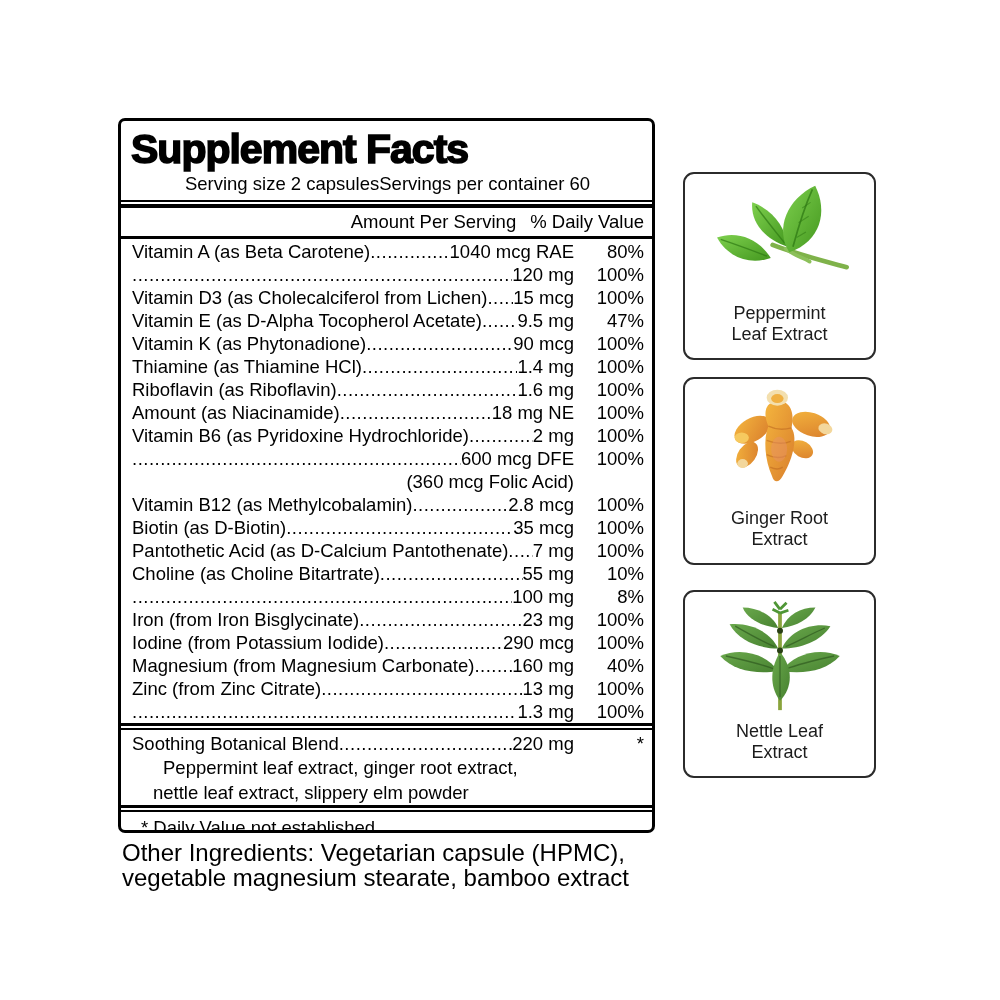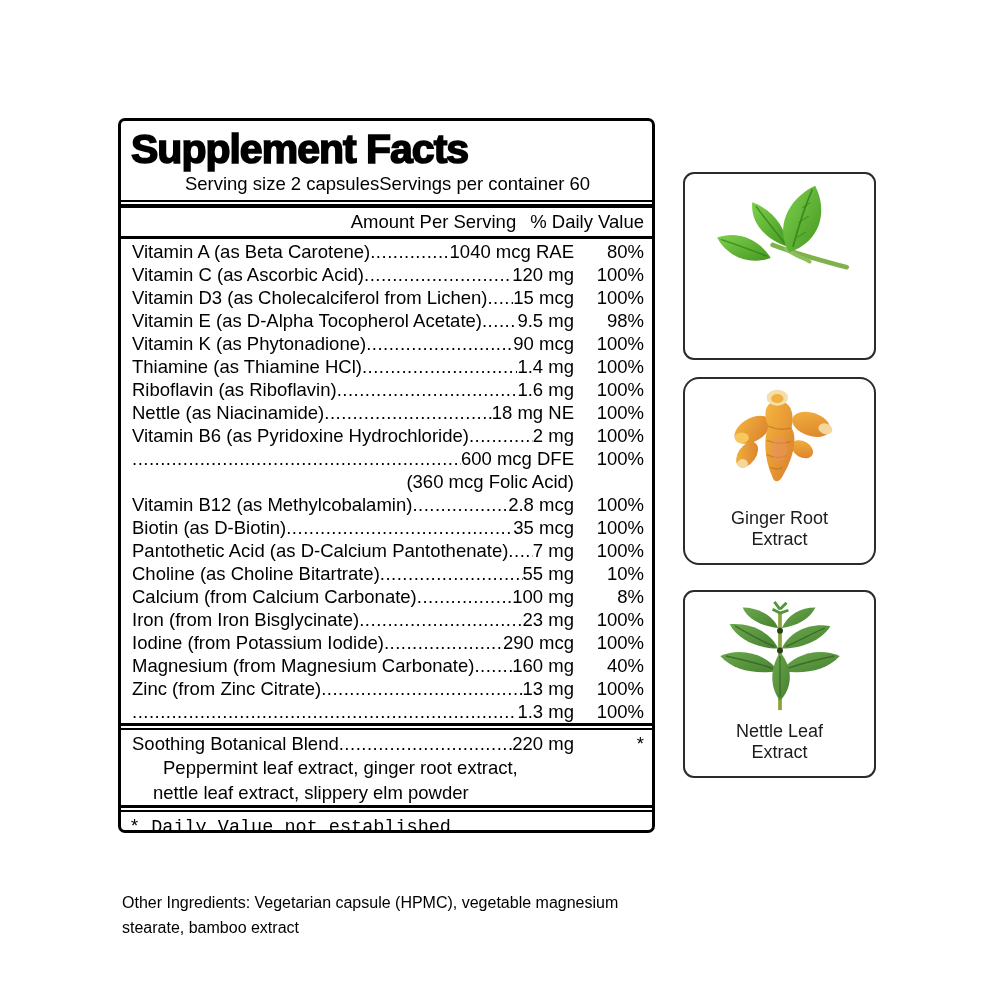--- a/index.html
+++ b/index.html
@@ -27,33 +27,33 @@
           font-size:18.5px;padding:0 8px 0 11px;white-space:nowrap;}
   .sf-row .nm{flex:0 0 auto;}
   .sf-row .leader{flex:1 1 0;overflow:hidden;letter-spacing:0.5px;min-width:0;}
   .sf-row .amt{flex:0 0 auto;}
   .sf-row .dv{flex:0 0 auto;width:70px;text-align:right;}
   .sf-subrow .leader{visibility:hidden;}
   
   #sf-blend{padding-top:2px;}
   .blend-ing{font-size:18.5px;line-height:25px;padding-left:42px;white-space:nowrap;}
   .blend-ing.l2{padding-left:32px;}
-  .sf-footnote{font-size:18.5px;line-height:25px;padding:3px 10px 0 8px;font-family:Liberation Mono, monospace;}
+  .sf-footnote{font-size:18.5px;line-height:25px;padding:3px 10px 0 20px;}
 
   
-  #other-ing{position:absolute;left:122px;top:891px;width:524px;
-             font-size:16px;line-height:24.5px;}
+  #other-ing{position:absolute;left:122px;top:841px;width:524px;
+             font-size:24px;line-height:24.5px;}
 
   
   .card{position:absolute;left:683px;width:193px;height:188px;
         border:2px solid #2b2b2b;border-radius:11px;background:#fff;
         box-sizing:border-box;display:flex;flex-direction:column;
         align-items:center;justify-content:flex-end;}
   #card-peppermint{top:172px;}
-  #card-ginger{top:377px;border-radius:16px;}
+  #card-ginger{top:377px;}
   #card-nettle{top:578px;margin-top:12px;}
   .card .art{position:absolute;top:8px;left:0;right:0;display:flex;justify-content:center;}
   .card .lbl{font-size:18px;line-height:21px;text-align:center;color:#1c1c1c;
              font-weight:500;padding-bottom:13px;}
 </style>
 </head>
 <body>
 
 <div id="stage">
 
@@ -75,57 +75,56 @@
     <div class="rule-light"></div>
 
     <div id="sf-rows">
         <div class="sf-row">
     <span class="nm">Vitamin A (as Beta Carotene)</span>
     <span class="leader">................................................................................................................................................................</span>
     <span class="amt">1040 mcg RAE</span>
     <span class="dv">80%</span>
   </div>
         <div class="sf-row">
-    <span class="nm">Vitamin C (as Ascorbic Acid)</span>
     <span class="leader">................................................................................................................................................................</span>
     <span class="amt">120 mg</span>
     <span class="dv">100%</span>
   </div>
         <div class="sf-row">
     <span class="nm">Vitamin D3 (as Cholecalciferol from Lichen)</span>
     <span class="leader">................................................................................................................................................................</span>
     <span class="amt">15 mcg</span>
     <span class="dv">100%</span>
   </div>
         <div class="sf-row">
     <span class="nm">Vitamin E (as D-Alpha Tocopherol Acetate)</span>
     <span class="leader">................................................................................................................................................................</span>
     <span class="amt">9.5 mg</span>
-    <span class="dv">98%</span>
+    <span class="dv">47%</span>
   </div>
         <div class="sf-row">
     <span class="nm">Vitamin K (as Phytonadione)</span>
     <span class="leader">................................................................................................................................................................</span>
     <span class="amt">90 mcg</span>
     <span class="dv">100%</span>
   </div>
         <div class="sf-row">
     <span class="nm">Thiamine (as Thiamine HCl)</span>
     <span class="leader">................................................................................................................................................................</span>
     <span class="amt">1.4 mg</span>
     <span class="dv">100%</span>
   </div>
         <div class="sf-row">
     <span class="nm">Riboflavin (as Riboflavin)</span>
     <span class="leader">................................................................................................................................................................</span>
     <span class="amt">1.6 mg</span>
     <span class="dv">100%</span>
   </div>
         <div class="sf-row">
-    <span class="nm">Nettle (as Niacinamide)</span>
+    <span class="nm">Amount (as Niacinamide)</span>
     <span class="leader">................................................................................................................................................................</span>
     <span class="amt">18 mg NE</span>
     <span class="dv">100%</span>
   </div>
         <div class="sf-row">
     <span class="nm">Vitamin B6 (as Pyridoxine Hydrochloride)</span>
     <span class="leader">................................................................................................................................................................</span>
     <span class="amt">2 mg</span>
     <span class="dv">100%</span>
   </div>
@@ -158,21 +157,20 @@
     <span class="amt">7 mg</span>
     <span class="dv">100%</span>
   </div>
         <div class="sf-row">
     <span class="nm">Choline (as Choline Bitartrate)</span>
     <span class="leader">................................................................................................................................................................</span>
     <span class="amt">55 mg</span>
     <span class="dv">10%</span>
   </div>
         <div class="sf-row">
-    <span class="nm">Calcium (from Calcium Carbonate)</span>
     <span class="leader">................................................................................................................................................................</span>
     <span class="amt">100 mg</span>
     <span class="dv">8%</span>
   </div>
         <div class="sf-row">
     <span class="nm">Iron (from Iron Bisglycinate)</span>
     <span class="leader">................................................................................................................................................................</span>
     <span class="amt">23 mg</span>
     <span class="dv">100%</span>
   </div>
@@ -233,20 +231,24 @@
         <path d="M152 92 C 122 84, 98 78, 72 68" fill="none" stroke="#7fb24a" stroke-width="5" stroke-linecap="round"></path>
         <path d="M86 72 C 96 80, 106 82, 112 86" fill="none" stroke="#8cc05a" stroke-width="4" stroke-linecap="round"></path>
         <path d="M70 82 C 48 90, 24 82, 12 60 C 34 52, 58 62, 70 82 Z" fill="url(#leafg)"></path>
         <path d="M66 80 C 50 74, 34 68, 16 62" fill="none" stroke="#2f7a14" stroke-width="1.6" opacity="0.7"></path>
         <path d="M88 70 C 64 62, 48 44, 50 22 C 72 30, 86 48, 88 70 Z" fill="url(#leafg)"></path>
         <path d="M85 66 C 74 52, 64 40, 54 26" fill="none" stroke="#2f7a14" stroke-width="1.6" opacity="0.7"></path>
         <path d="M90 76 C 74 50, 88 18, 118 4 C 132 32, 124 64, 90 76 Z" fill="url(#leafg)"></path>
         <path d="M94 70 C 100 48, 106 28, 115 8" fill="none" stroke="#2f7a14" stroke-width="1.8" opacity="0.75"></path>
         <path d="M98 60 L 108 54 M100 44 L 111 37 M104 28 L 113 22" stroke="#2f7a14" stroke-width="1.2" opacity="0.55" fill="none"></path>
       </svg>
+    </div>
+    <div class="lbl">
+      <div>Peppermint</div>
+      <div>Leaf Extract</div>
     </div>
   </div>
 
   <div class="card" id="card-ginger">
     <div class="art">
       <svg width="140" height="105" viewBox="0 0 150 118">
         <defs>
           <linearGradient id="ging" x1="0" y1="0" x2="1" y2="1">
             <stop offset="0" stop-color="#f4b53e"></stop>
               <stop offset="1" stop-color="#d97e2c"></stop>

